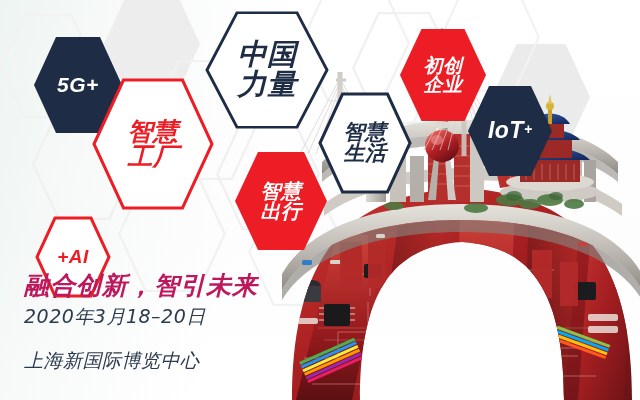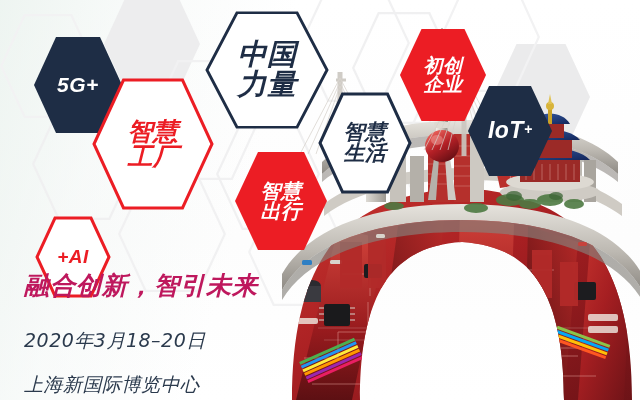--- a/index.html
+++ b/index.html
@@ -73,21 +73,21 @@
     letter-spacing: 1px;
     color: #be185d;
     line-height: 1.1;
     white-space: nowrap;
   }
   .subline {
     font-family: "DejaVu Sans", "Liberation Sans", sans-serif;
     font-size: 19px;
     color: #2b3a4d;
     line-height: 1.32;
-    margin-top: 28px;
+    margin-top: 4px;
     letter-spacing: 0.5px;
     white-space: nowrap;
   }
   .subline.second { margin-top: 19px; }
 
   
   .city {
     position: absolute;
     right: -6px;
     bottom: 0;

